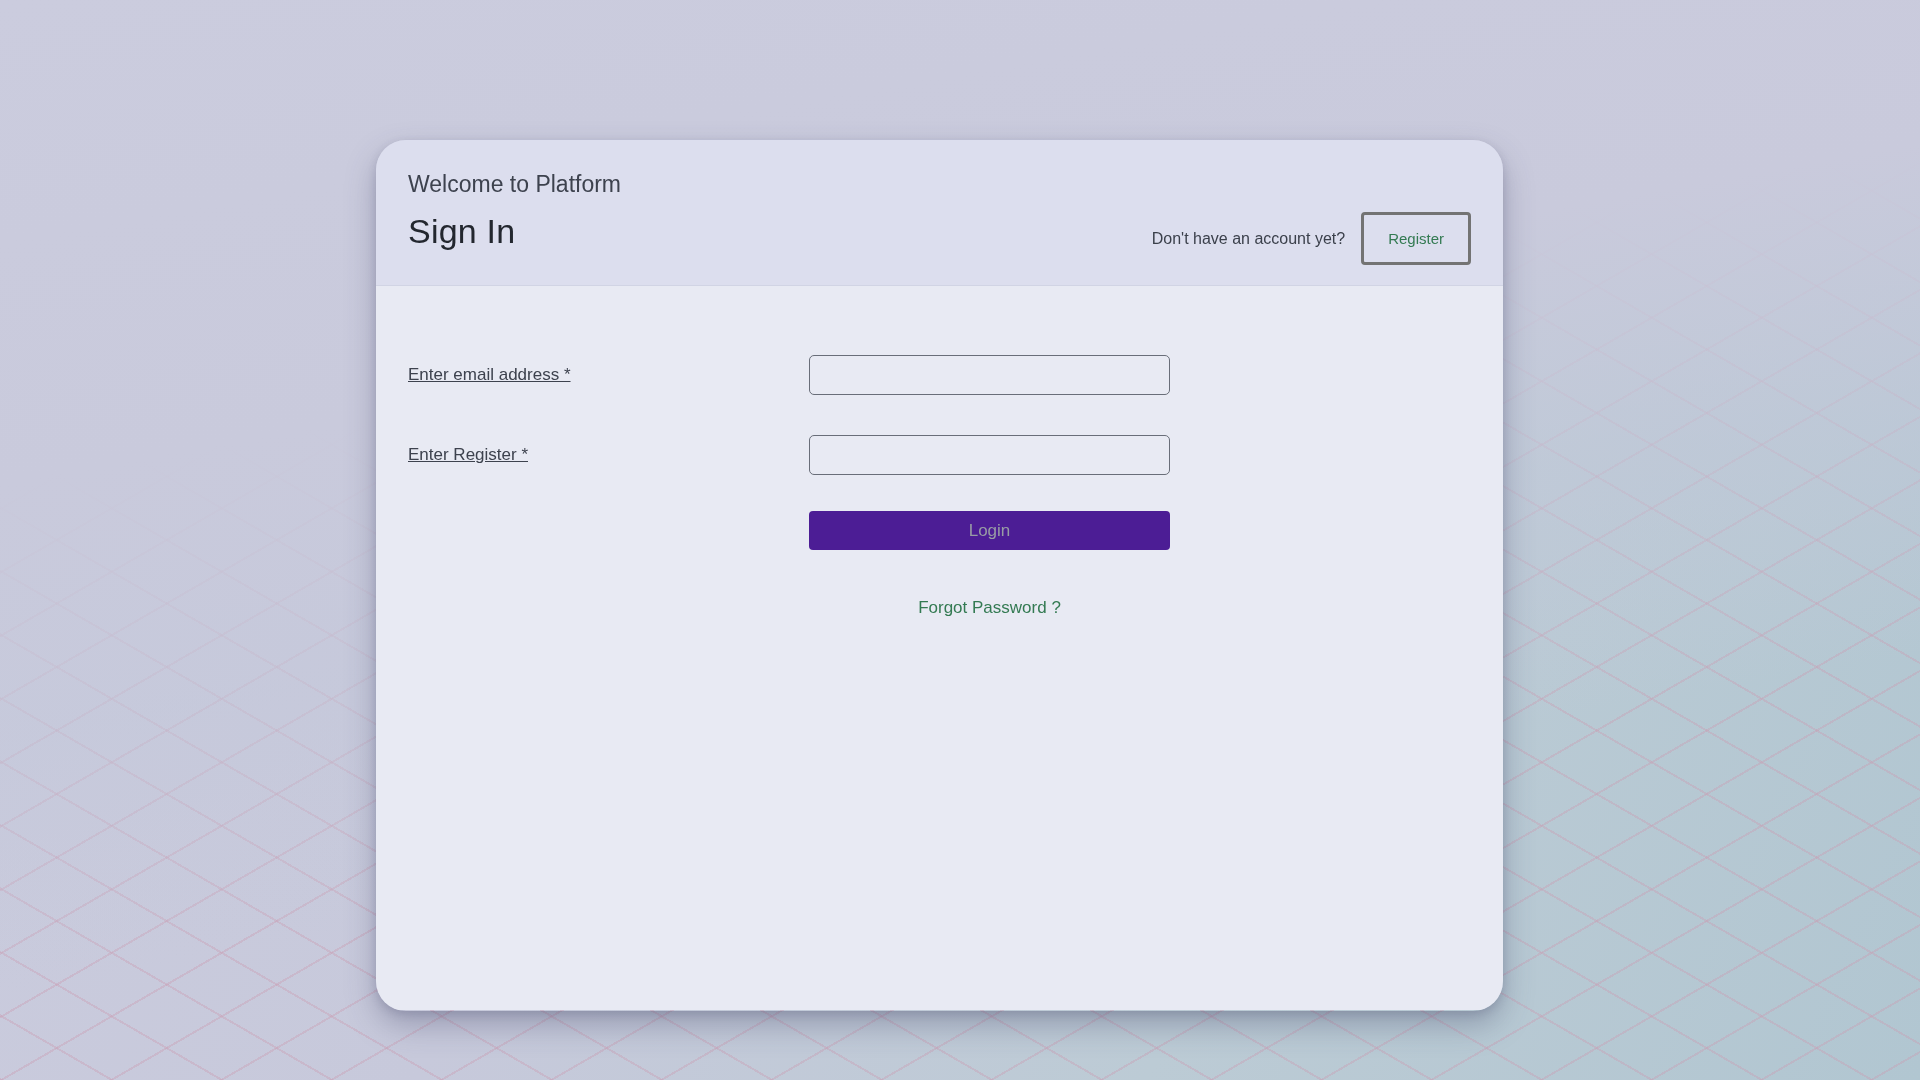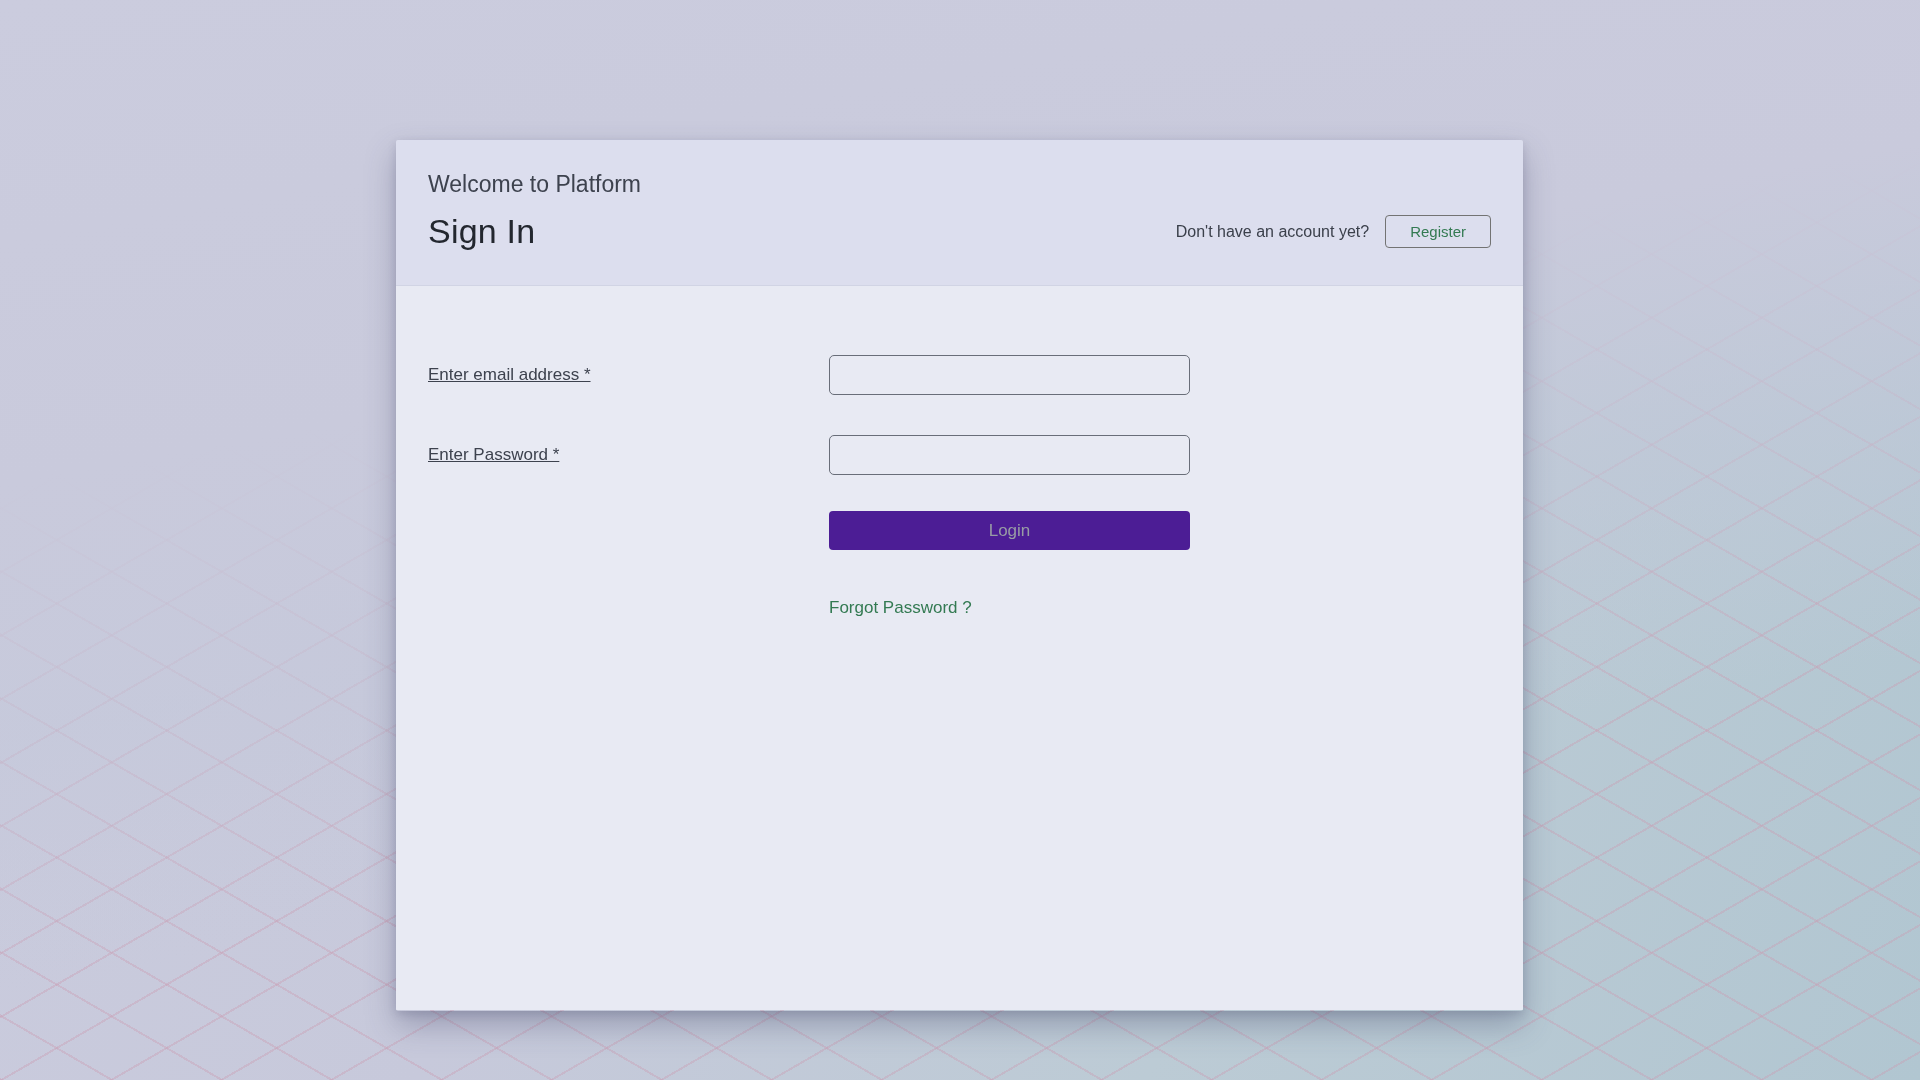--- a/index.html
+++ b/index.html
@@ -30,25 +30,25 @@
     background: linear-gradient(170deg,
       rgba(203,204,222,1) 0%,
       rgba(201,202,220,1) 34%,
       rgba(196,200,218,0.55) 52%,
       rgba(190,200,216,0) 70%);
   }
 
   
   .card {
     position: absolute;
-    left: 396px;
+    left: 376px;
     top: 140px;
     width: 1127px;
     height: 871px;
-    border-radius: 2px;
+    border-radius: 30px;
     box-shadow: 0 14px 30px rgba(70, 72, 105, 0.35), 0 3px 8px rgba(70, 72, 105, 0.18);
     overflow: hidden;
   }
   .card-header {
     position: relative;
     height: 146px;
     background: #dcdeee;
     border-bottom: 1px solid #d1d4e4;
     box-sizing: border-box;
     padding: 30px 32px 0 32px;
@@ -75,24 +75,24 @@
     gap: 16px;
     margin-left: 36px;
   }
   .register-prompt {
     font-size: 16px;
     color: #3b404b;
   }
   .register-btn {
     box-sizing: border-box;
     min-width: 103px;
-    height: 33px;
+    height: 53px;
     padding: 0 24px;
     background: transparent;
-    border: 1px solid #737373;
+    border: 3px solid #737373;
     border-radius: 4px;
     font-family: "Liberation Sans", sans-serif;
     font-size: 15px;
     color: #337a52;
     cursor: pointer;
   }
 
   .card-body {
     position: relative;
     height: 724px;
@@ -143,20 +143,21 @@
     font-size: 17px;
     color: #989ca5;
     cursor: default;
   }
 
   .forgot-link-wrap {
     position: absolute;
     left: 433px;
     top: 312px;
     width: 361px;
+    text-align: center;
   }
   .forgot-link {
     font-size: 17px;
     color: #337a52;
     text-decoration: none;
     cursor: pointer;
   }
 </style>
 </head>
 <body>
@@ -176,21 +177,21 @@
         <button class="register-btn">Register</button>
       </div>
     </div>
   </div>
 
   <div class="card-body">
 
     <label class="form-label label-email">Enter email address *</label>
     <input class="text-input input-email" type="text" value="" style="">
 
-    <label class="form-label label-password">Enter Password *</label>
+    <label class="form-label label-password">Enter Register *</label>
     <input class="text-input input-password" type="password" value="" style="">
 
     <button class="login-btn" disabled="">Login</button>
 
     <div class="forgot-link-wrap">
       <a class="forgot-link">Forgot Password ?</a>
     </div>
 
   </div>
 </div>

